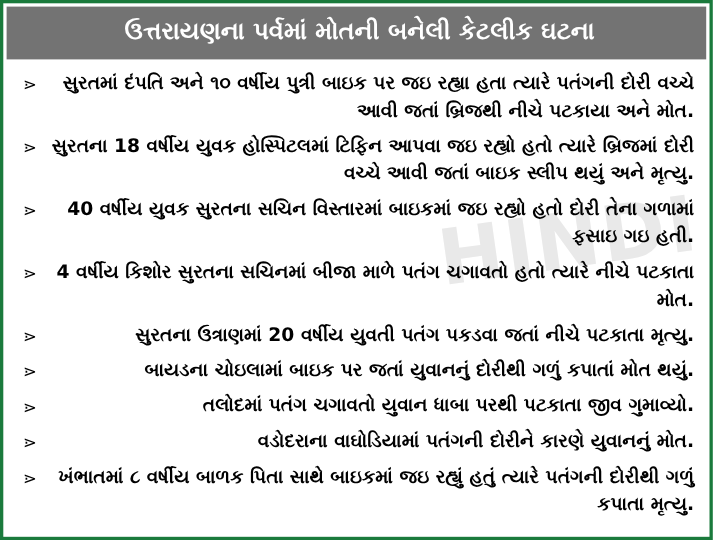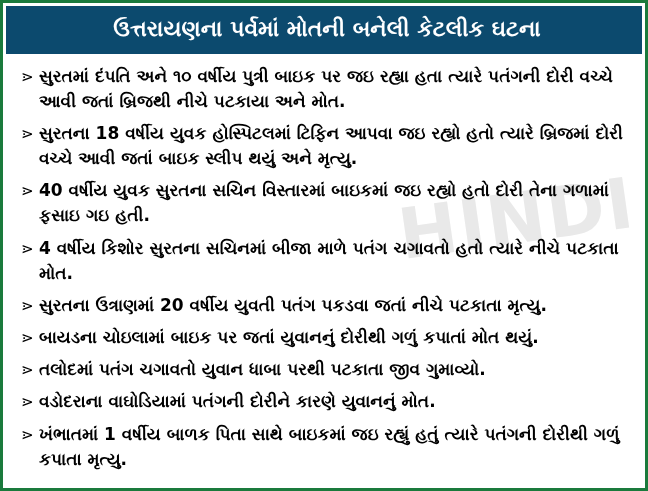--- a/index.html
+++ b/index.html
@@ -32,21 +32,21 @@
     letter-spacing: 2px;
     transform: rotate(-8deg);
     pointer-events: none;
     user-select: none;
     z-index: 0;
     font-family: "DejaVu Sans", sans-serif;
   }
   .headline {
     position: relative;
     z-index: 2;
-    background: #0c4a6e;
+    background: #737373;
     color: #ffffff;
     text-align: center;
     font-size: 22px;
     font-weight: bold;
     line-height: 1.35;
     padding: 8px 6px 10px 12px;
     margin: 3px 3px 0 3px;
     font-family: "DejaVu Sans", sans-serif;
   }
   .body-list {
@@ -70,21 +70,21 @@
     padding-top: 2px;
     font-family: "DejaVu Sans", sans-serif;
   }
   .item-text {
     flex: 1 1 auto;
     color: #000000;
     font-size: 17px;
     font-weight: bold;
     line-height: 1.48;
     font-family: "DejaVu Sans", sans-serif;
-    text-align: left;
+    text-align: right;
   }
 </style>
 </head>
 <body>
 
 <div class="page">
 
   <div class="watermark">HINDI</div>
 
   <div class="headline">ઉત્તરાયણના પર્વમાં મોતની બનેલી કેટલીક ઘટના</div>
@@ -117,17 +117,17 @@
     <li class="item">
       <span class="bullet">⋗</span>
       <span class="item-text">તલોદમાં પતંગ ચગાવતો યુવાન ધાબા પરથી પટકાતા જીવ ગુમાવ્યો.</span>
     </li>
     <li class="item">
       <span class="bullet">⋗</span>
       <span class="item-text">વડોદરાના વાઘોડિયામાં પતંગની દોરીને કારણે યુવાનનું મોત.</span>
     </li>
     <li class="item">
       <span class="bullet">⋗</span>
-      <span class="item-text">ખંભાતમાં 1 વર્ષીય બાળક પિતા સાથે બાઇકમાં જઇ રહ્યું હતું ત્યારે પતંગની દોરીથી ગળું કપાતા મૃત્યુ.</span>
+      <span class="item-text">ખંભાતમાં ૮ વર્ષીય બાળક પિતા સાથે બાઇકમાં જઇ રહ્યું હતું ત્યારે પતંગની દોરીથી ગળું કપાતા મૃત્યુ.</span>
     </li>
   </ul>
 
 </div>
 
 </body></html>

